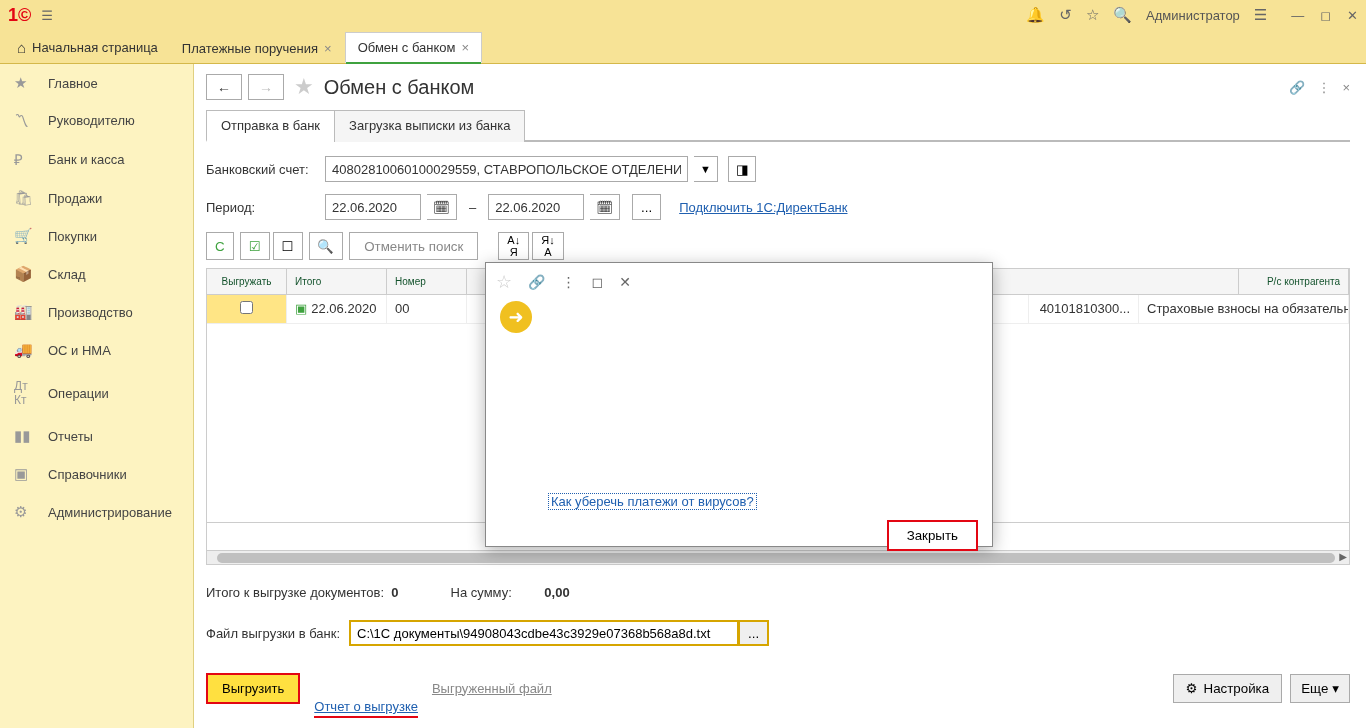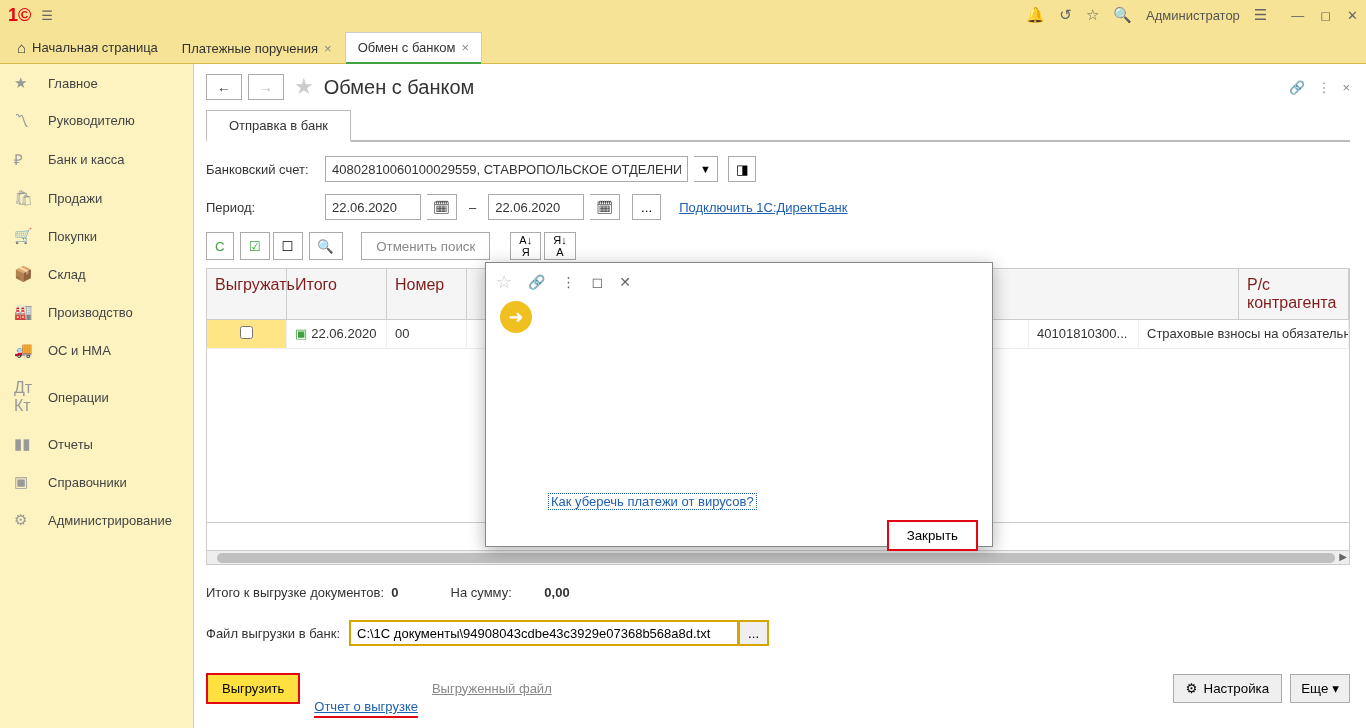--- a/index.html
+++ b/index.html
@@ -38,55 +38,55 @@
 .content-header { display: flex; align-items: center; gap: 6px; margin-bottom: 10px; }
 .nav-btn { border: 1px solid #aaa; background: #fff; padding: 4px 10px; cursor: pointer; font-size: 14px; color: #333; }
 .nav-btn.disabled { color: #bbb; }
 .star { color: #ccc; font-size: 22px; margin: 0 4px; }
 .page-title { font-size: 20px; font-weight: normal; }
 .content-header-right { margin-left: auto; display: flex; gap: 12px; color: #888; }
 .hdr-icon { cursor: pointer; }
 
 
 .subtabs { display: flex; border-bottom: 2px solid #bbb; margin-bottom: 14px; }
-.subtab { padding: 7px 22px; border: 1px solid #bbb; border-bottom: none; background: #f5f5f5; cursor: pointer; margin-right: -1px; margin-bottom: -2px; }
+.subtab { padding: 7px 14px; border: 1px solid #bbb; border-bottom: none; background: #f5f5f5; cursor: pointer; margin-right: -1px; margin-bottom: -2px; }
 .subtab.active { background: #fff; border-bottom: 2px solid #fff; }
 
 
 .form-row { display: flex; align-items: center; margin-bottom: 12px; gap: 6px; }
 .form-label { width: 113px; color: #333; }
 .field { border: 1px solid #aaa; background: #fff; padding: 4px 6px; font-size: 13px; color: #333; height: 26px; }
 .account-select { width: 363px; }
 .dropdown-btn { border: 1px solid #aaa; border-left: none; background: #fff; padding: 3px 6px; cursor: pointer; height: 26px; font-size: 11px; }
 .icon-btn-sm { border: 1px solid #aaa; background: #fff; padding: 3px 7px; cursor: pointer; height: 26px; margin-left: 4px; }
 .date-field { width: 96px; }
 .cal-btn { border: 1px solid #aaa; border-left: none; background: #fff; padding: 3px 6px; cursor: pointer; height: 26px; }
 .dash { margin: 0 6px; }
 .dots-btn { border: 1px solid #aaa; background: #fff; padding: 3px 8px; cursor: pointer; height: 26px; margin-left: 6px; }
 .link { color: #2060b0; text-decoration: underline; cursor: pointer; margin-left: 12px; }
 
 
 .toolbar { display: flex; gap: 6px; margin-bottom: 8px; align-items: center; }
 .tb-btn { border: 1px solid #aaa; background: #fff; padding: 5px 8px; cursor: pointer; height: 28px; display: flex; align-items: center; }
 .tb-group { display: flex; gap: 3px; }
 .green { color: #3fa23f; }
-.cancel-search { color: #888; padding: 5px 14px; margin-left: 12px; }
+.cancel-search { color: #888; padding: 5px 14px; }
 
 
 .table-wrap { border: 1px solid #ccc; flex: 1; display: flex; flex-direction: column; overflow: hidden; }
 .thead { display: flex; background: #f5f5f5; border-bottom: 1px solid #ccc; }
-.th { padding: 7px 8px; border-right: 1px solid #ccc; font-size: 16px; color: #7f1d1d; }
+.th { padding: 7px 8px; border-right: 1px solid #ccc; font-size: 10px; color: #14532d; }
 .tbody { flex: 1; overflow-y: auto; }
 .trow { display: flex; border-bottom: 1px solid #eee; }
 .td { padding: 6px 8px; border-right: 1px solid #eee; font-size: 13px; }
 .col-export { width: 80px; text-align: center; }
 .col-date { width: 100px; }
 .col-num { width: 80px; }
 .col-hidden { flex: 1; }
-.col-account { width: 110px; }
+.col-account { width: 110px; text-align: right; }
 .col-purpose { width: 210px; overflow: hidden; white-space: nowrap; }
 .trow.highlight .col-export { background: #ffe585; }
 .doc-icon { color: #3fa23f; margin-right: 4px; }
 
 
 .totals-row { border-top: 1px solid #ccc; padding: 6px 8px; text-align: center; color: #333; }
 .scroll-h { height: 14px; background: #eee; border-top: 1px solid #ccc; position: relative; }
 .scroll-thumb { position: absolute; left: 10px; right: 14px; top: 2px; height: 10px; background: #c0c0c0; border-radius: 5px; }
 .scroll-arrow { position: absolute; right: 2px; top: 0px; font-size: 10px; color: #666; }
 
@@ -183,21 +183,21 @@
       </div>
     <div class="sidebar-item">
         <span class="sidebar-icon">🏭</span>
         <span>Производство</span>
       </div>
     <div class="sidebar-item">
         <span class="sidebar-icon">🚚</span>
         <span>ОС и НМА</span>
       </div>
     <div class="sidebar-item">
-        <span class="sidebar-icon" style="font-size:16px;">Дт<br>Кт</span>
+        <span class="sidebar-icon" style="font-size:12px;">Дт<br>Кт</span>
         <span>Операции</span>
       </div>
     <div class="sidebar-item">
         <span class="sidebar-icon">▮▮</span>
         <span>Отчеты</span>
       </div>
     <div class="sidebar-item">
         <span class="sidebar-icon">▣</span>
         <span>Справочники</span>
       </div>
@@ -215,20 +215,21 @@
       <span class="page-title">Обмен с банком</span>
       <div class="content-header-right">
         <span class="hdr-icon">🔗</span>
         <span class="hdr-icon">⋮</span>
         <span class="hdr-icon">×</span>
       </div>
     </div>
 
     <div class="subtabs">
       <div class="subtab active">Отправка в банк</div>
+      <div class="subtab">Загрузка выписки из банка</div>
     </div>
 
     <div class="form-row">
       <span class="form-label">Банковский счет:</span>
       <input class="field account-select" value="40802810060100029559, СТАВРОПОЛЬСКОЕ ОТДЕЛЕНИЕ" style="">
       <button class="dropdown-btn">▼</button>
       <button class="icon-btn-sm">◨</button>
     </div>
 
     <div class="form-row">

